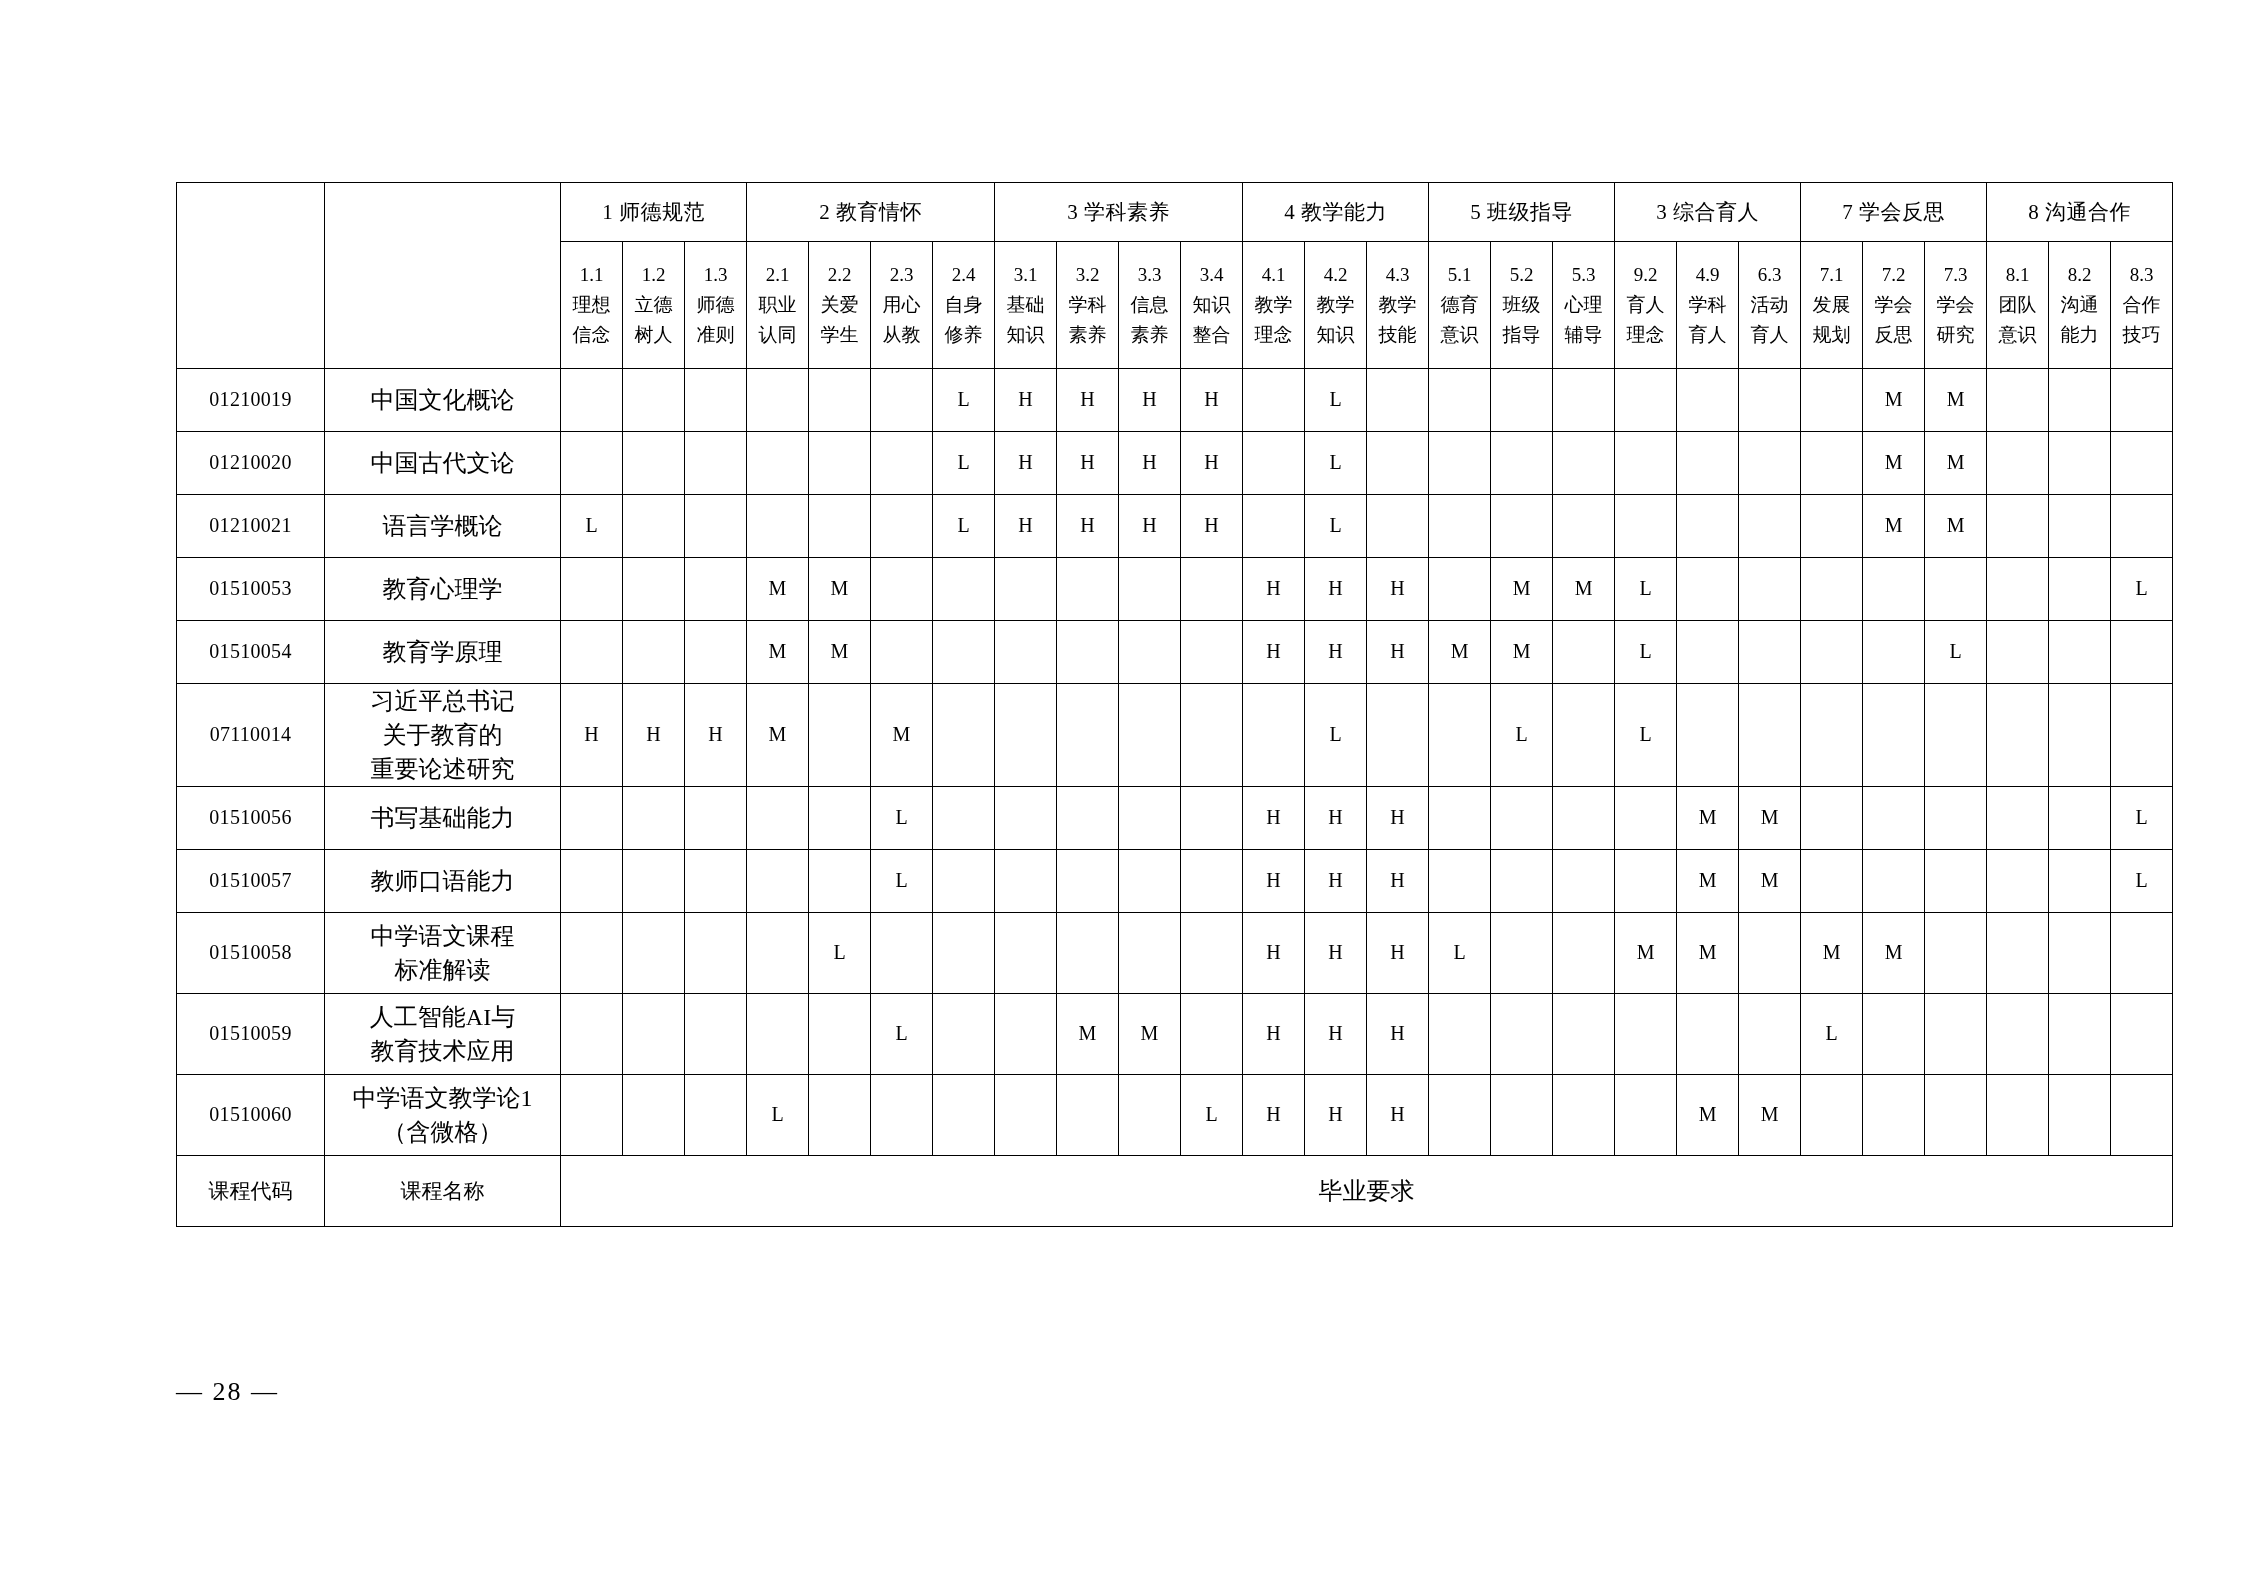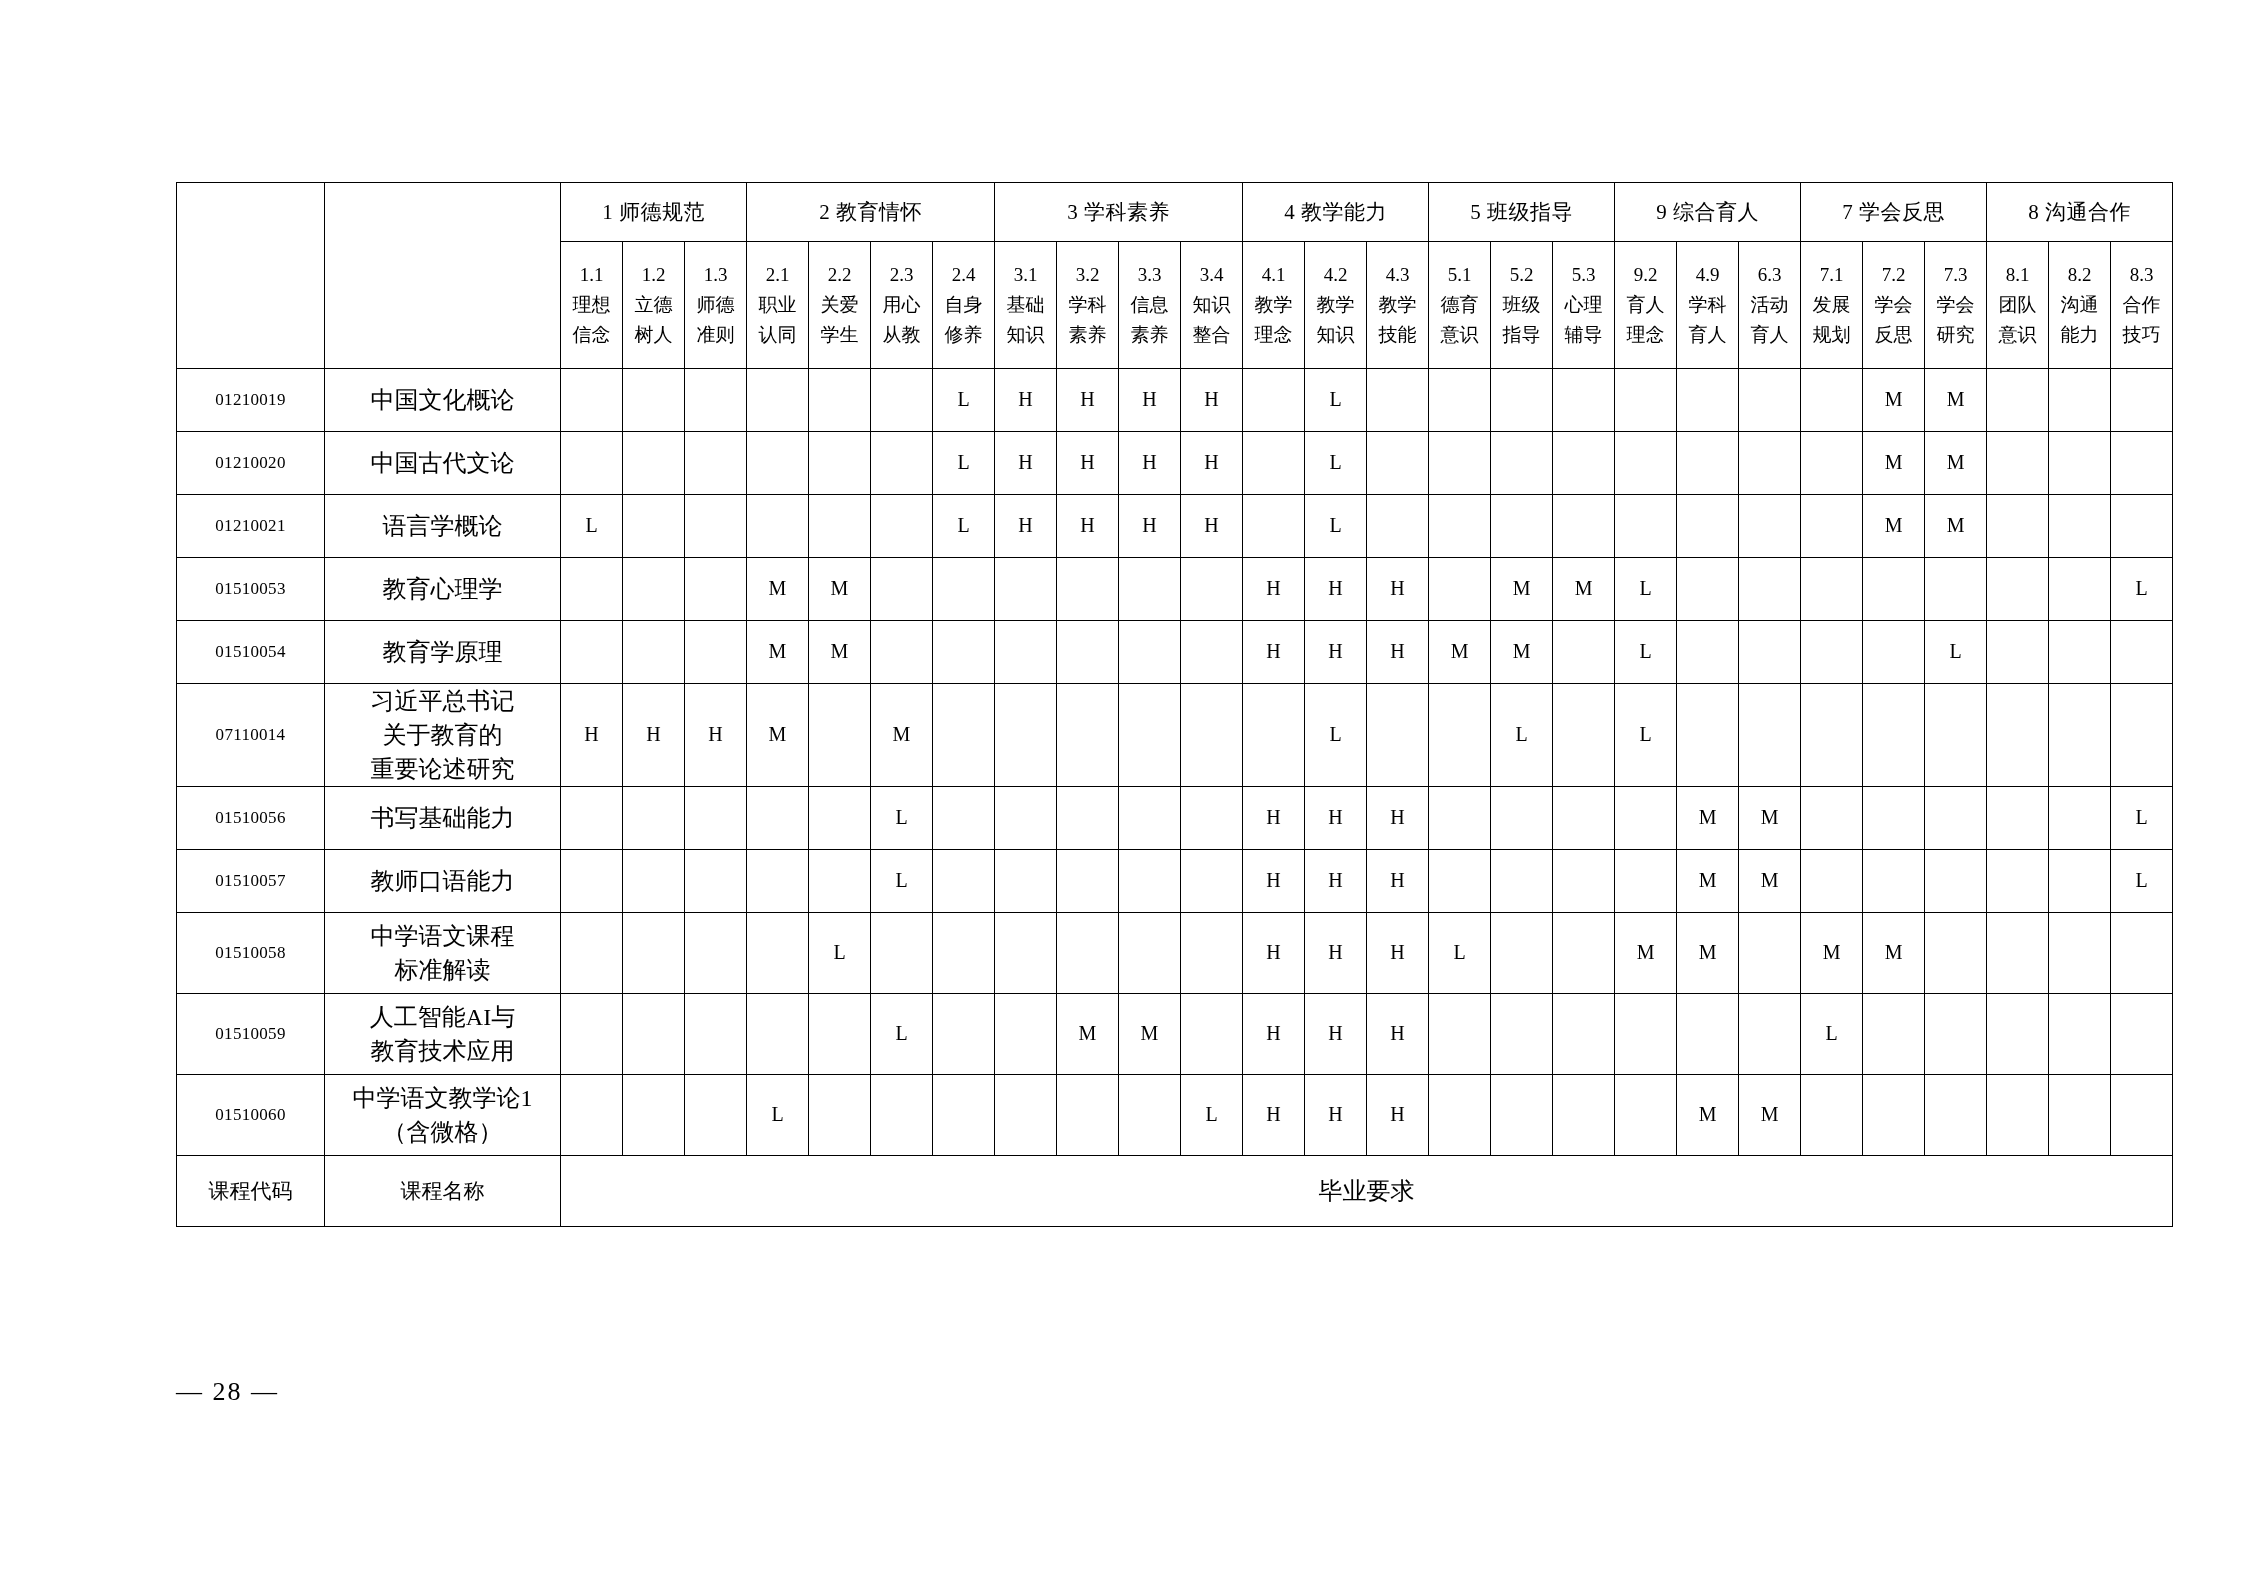--- a/index.html
+++ b/index.html
@@ -65,21 +65,21 @@
     line-height: 30px;
   }
   td.ind-head .l1, td.ind-head .l2 {
     display: block;
     height: 30px;
     line-height: 30px;
   }
 
   tr.data-row td { height: 62px; }
   tr.data-row td.name { font-size: 24px; }
-  tr.data-row td.code { font-size: 17px; letter-spacing: 0.3px; }
+  tr.data-row td.code { font-size: 20px; letter-spacing: 0.3px; }
   tr.data-row td.mark { font-size: 20px; }
 
   tr.tall-row td { height: 102px; }
   tr.mid-row td { height: 80px; }
 
   td.name .nm-line { display: block; line-height: 1.42; }
 
   tr.foot-row td { height: 70px; font-size: 21px; }
   tr.foot-row td.foot-wide { font-size: 24px; }
 
@@ -131,21 +131,21 @@
         </colgroup>
       <thead>
         <tr class="group-row" id="group-row">
           <td rowspan="2"></td>
           <td rowspan="2"></td>
         <td colspan="3">1 师德规范</td>
             <td colspan="4">2 教育情怀</td>
             <td colspan="4">3 学科素养</td>
             <td colspan="3">4 教学能力</td>
             <td colspan="3">5 班级指导</td>
-            <td colspan="3">9 综合育人</td>
+            <td colspan="3">3 综合育人</td>
             <td colspan="3">7 学会反思</td>
             <td colspan="3">8 沟通合作</td>
           </tr>
         <tr class="ind-row" id="ind-row">
             <td class="ind-head">
               <span class="num">1.1</span>
               <span class="l1">理想</span>
               <span class="l2">信念</span>
             </td>
             <td class="ind-head">

